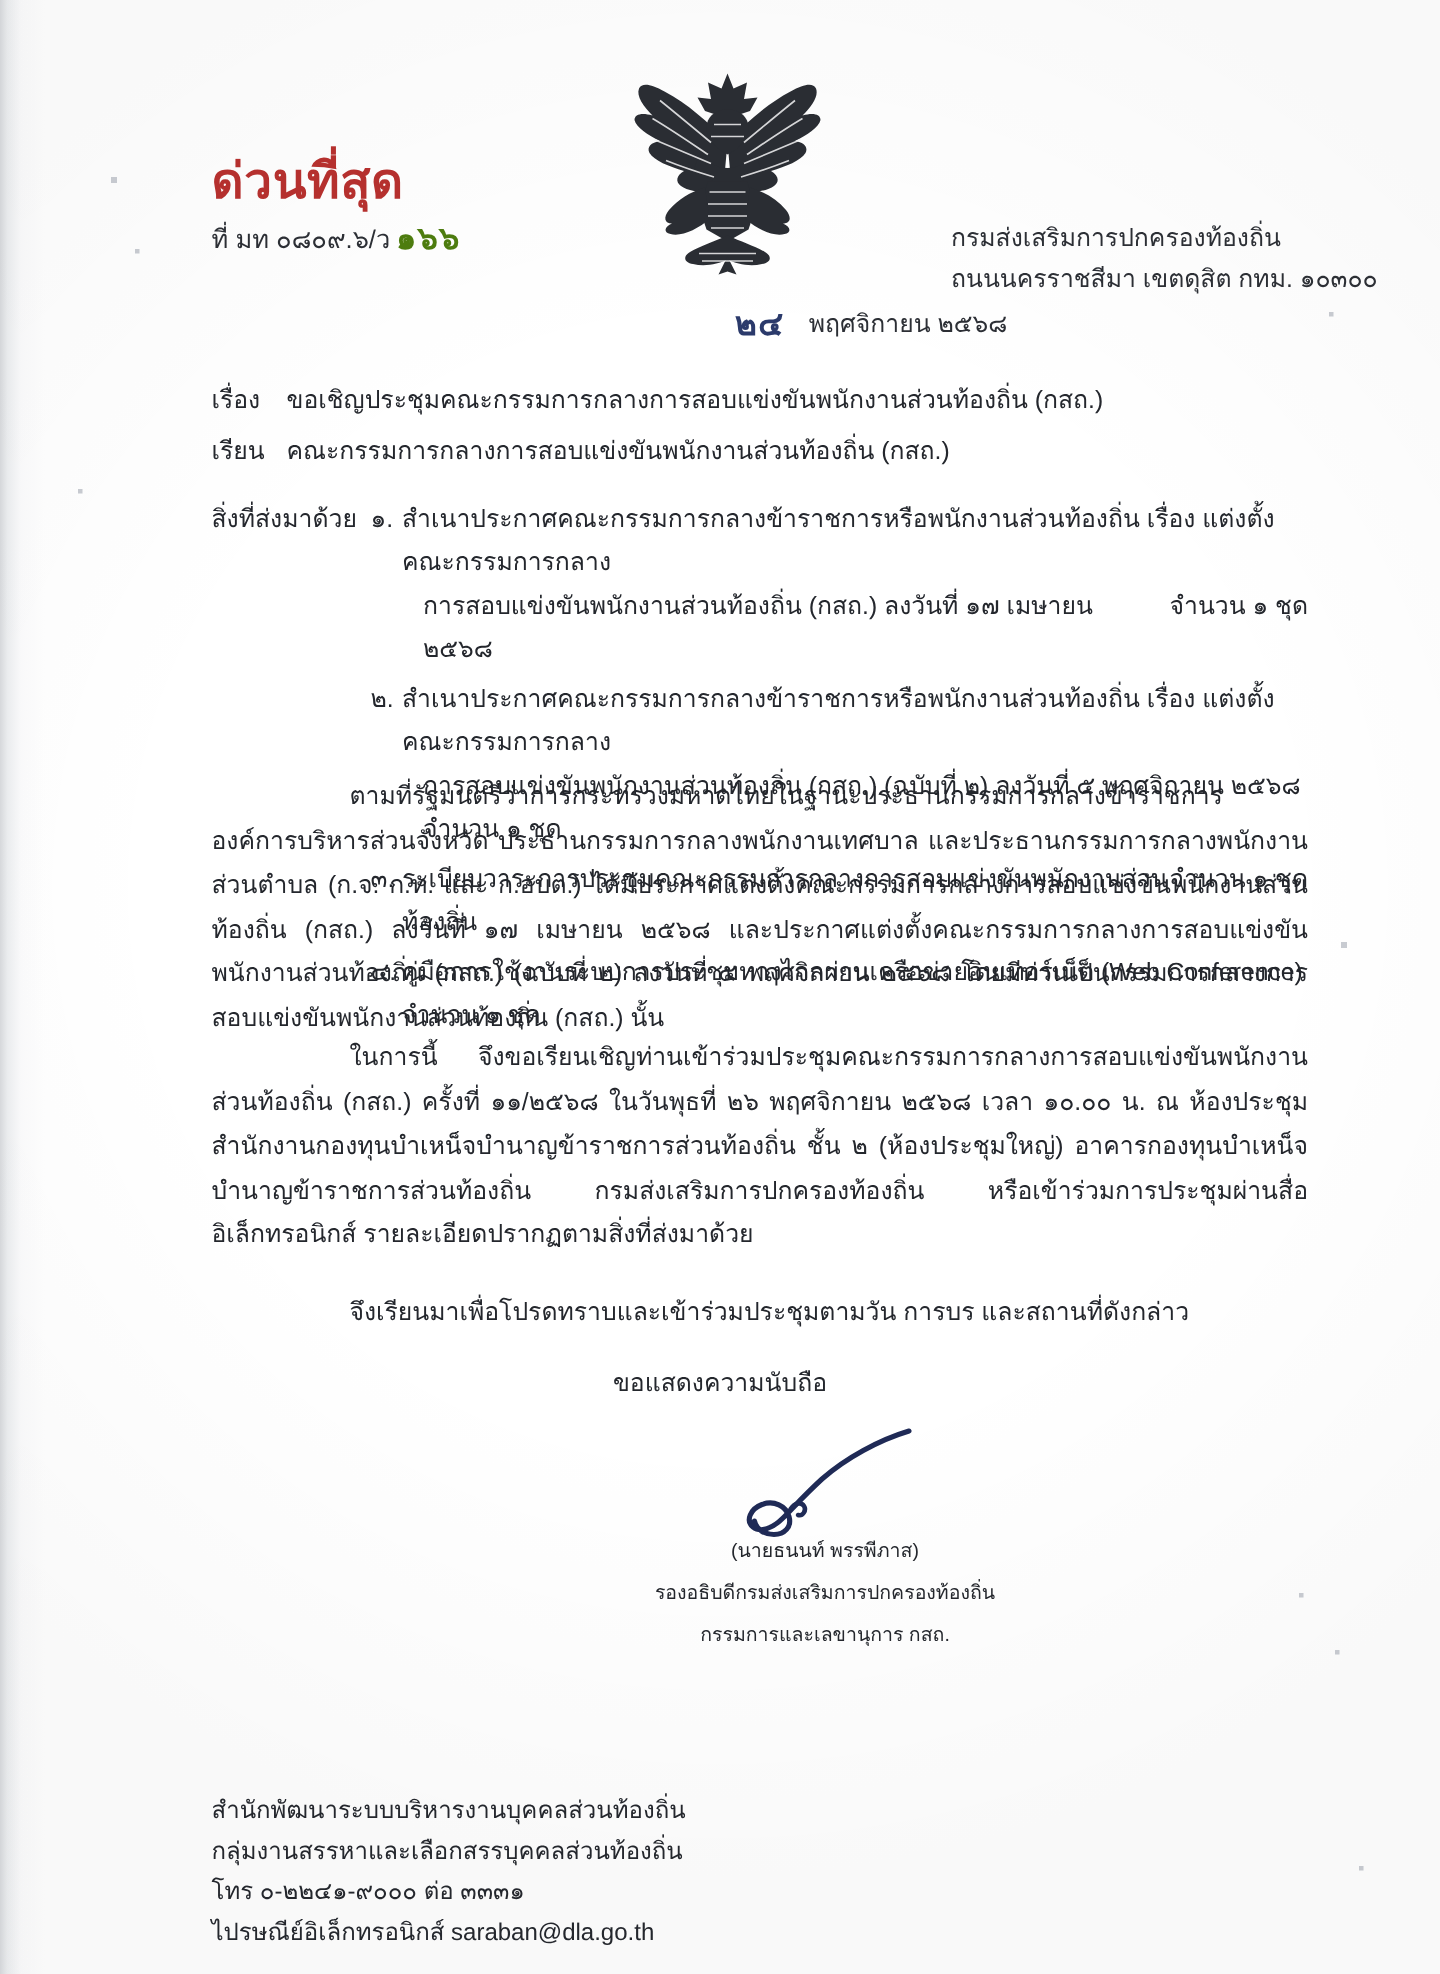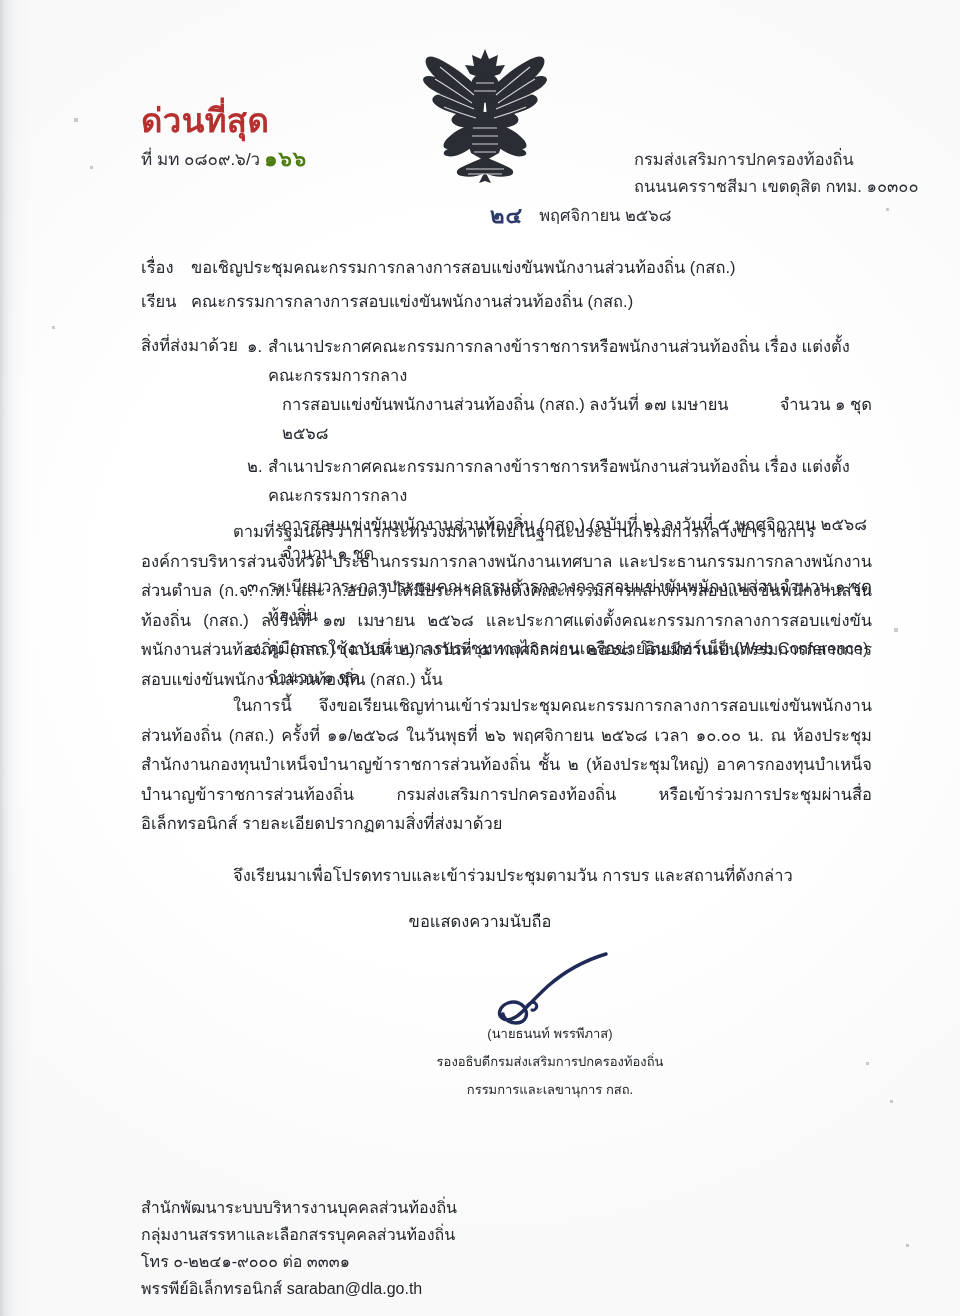--- a/index.html
+++ b/index.html
@@ -336,21 +336,21 @@
   <div class="sig-block">
     <div>(นายธนนท์ พรรพีภาส)</div>
     <div>รองอธิบดีกรมส่งเสริมการปกครองท้องถิ่น</div>
     <div>กรรมการและเลขานุการ กสถ.</div>
   </div>
 
   <div class="footer">
     <div>สำนักพัฒนาระบบบริหารงานบุคคลส่วนท้องถิ่น</div>
     <div>กลุ่มงานสรรหาและเลือกสรรบุคคลส่วนท้องถิ่น</div>
     <div>โทร ๐-๒๒๔๑-๙๐๐๐ ต่อ ๓๓๓๑</div>
-    <div>พรรพีย์อิเล็กทรอนิกส์ saraban@dla.go.th</div>
+    <div>ไปรษณีย์อิเล็กทรอนิกส์ saraban@dla.go.th</div>
   </div>
 
   <div class="speck" style="left:74px;  top:118px; width:4px; height:4px;"></div>
   <div class="speck" style="left:90px;  top:166px; width:3px; height:3px;"></div>
   <div class="speck" style="left:52px;  top:326px; width:3px; height:3px;"></div>
   <div class="speck" style="left:886px; top:208px; width:3px; height:3px;"></div>
   <div class="speck" style="left:894px; top:628px; width:4px; height:4px;"></div>
   <div class="speck" style="left:866px; top:1062px; width:3px; height:3px;"></div>
   <div class="speck" style="left:890px; top:1100px; width:3px; height:3px;"></div>
   <div class="speck" style="left:906px; top:1244px; width:3px; height:3px;"></div>

